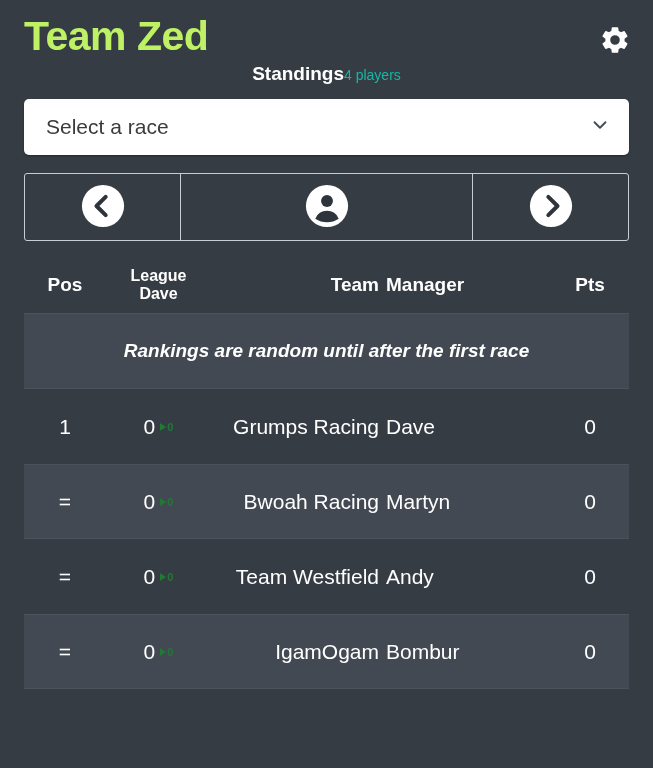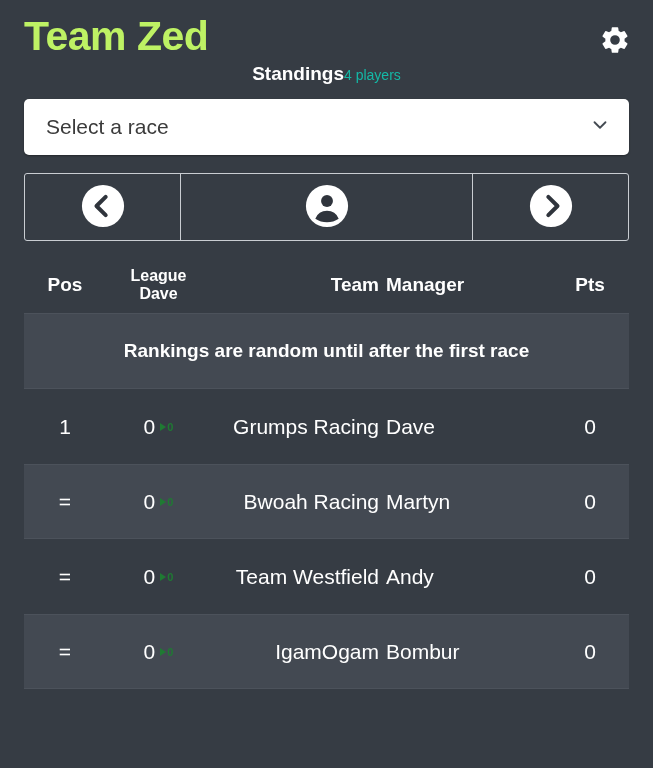--- a/index.html
+++ b/index.html
@@ -145,20 +145,21 @@
   .rank-head .l2 { font-size: 16px; }
 
   .notice {
     height: 74px;
     background: #434952;
     display: flex;
     align-items: center;
     justify-content: center;
     font-size: 19px;
     font-weight: bold;
+    font-style: italic;
     color: #ffffff;
     border-top: 1px solid #4c525b;
     border-bottom: 1px solid #4c525b;
   }
 
   .drow {
     height: 75px;
     font-size: 21px;
     color: #ffffff;
   }

